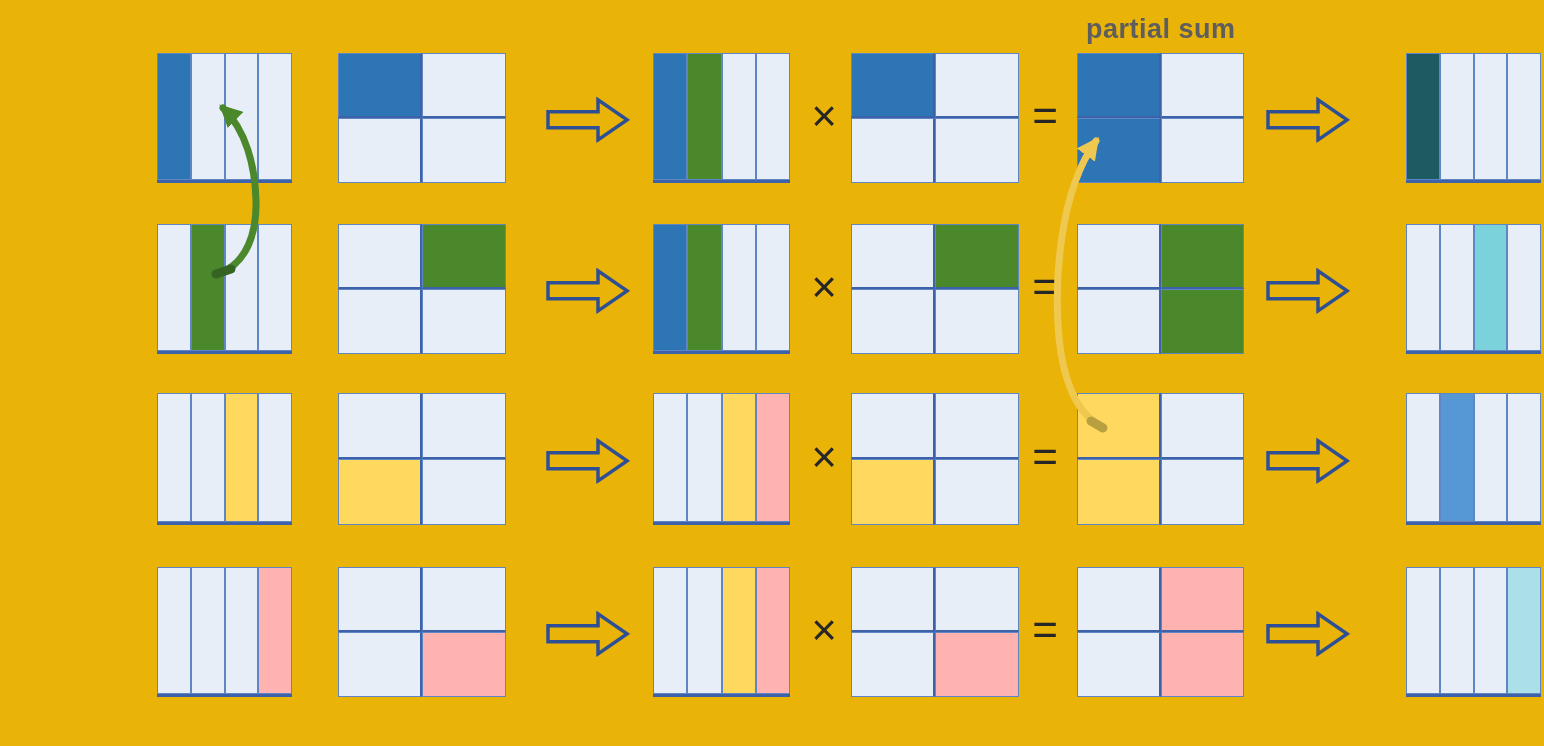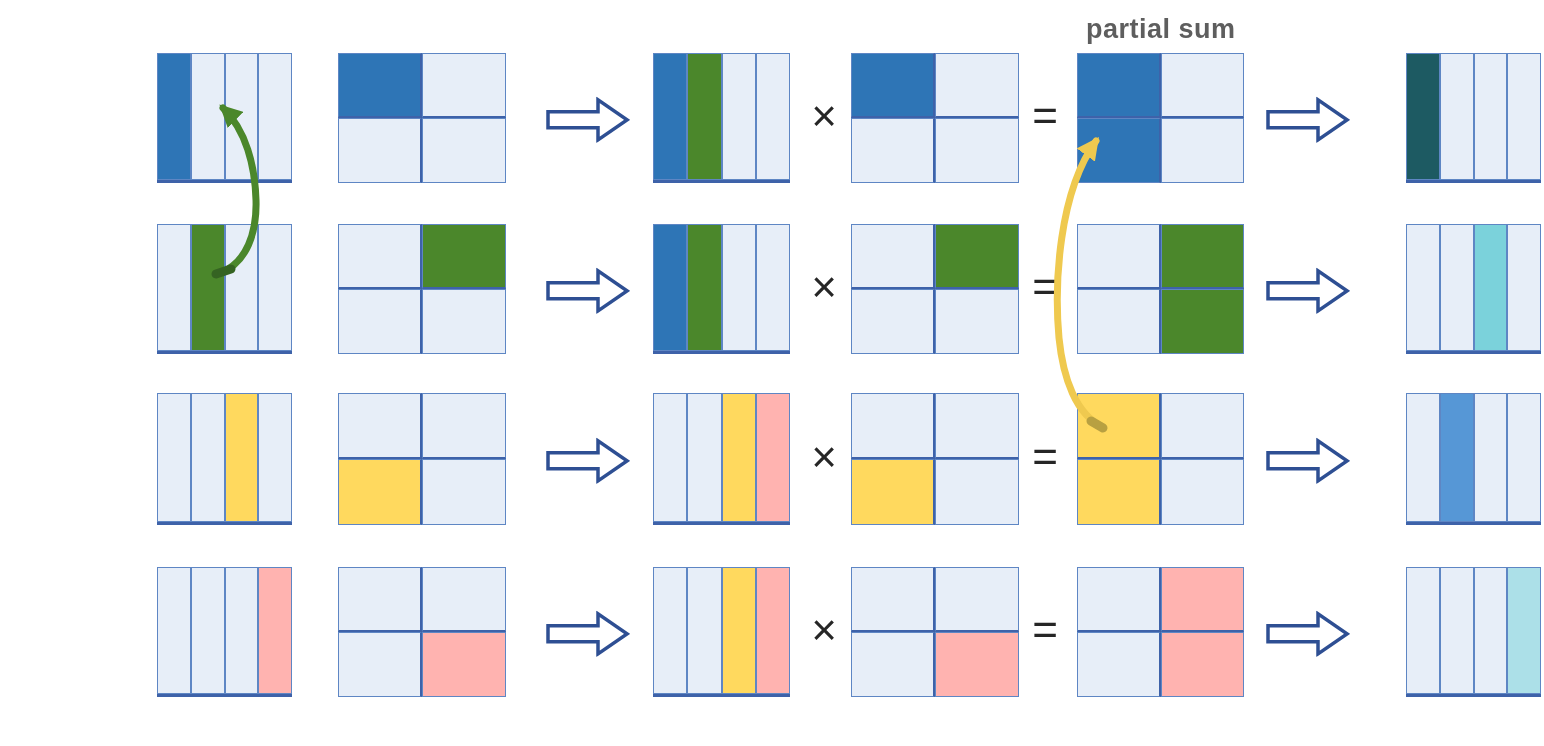--- a/index.html
+++ b/index.html
@@ -1,20 +1,20 @@
 <!DOCTYPE html>
 <html><head>
 <meta charset="utf-8">
 <style>
   html,body{margin:0;padding:0;background:#000;}
   *{box-sizing:border-box;}
   .canvas{
     position:relative;
     width:1544px;height:746px;
-    background:#ffffff;
+    background:#eab308;
     overflow:hidden;
     font-family:"Liberation Sans","DejaVu Sans",sans-serif;
   }
   .plabel{
     position:absolute;
     left:1086px;top:14px;
     font-size:27px;
     font-weight:600;
     letter-spacing:0.5px;
   }

